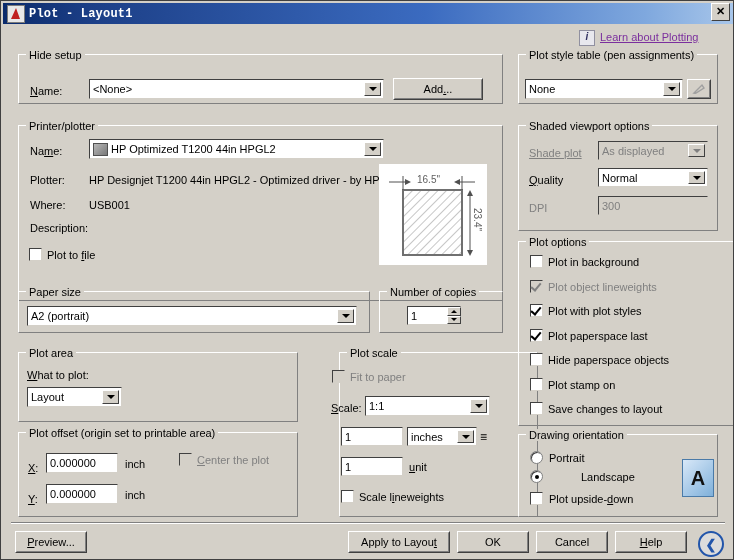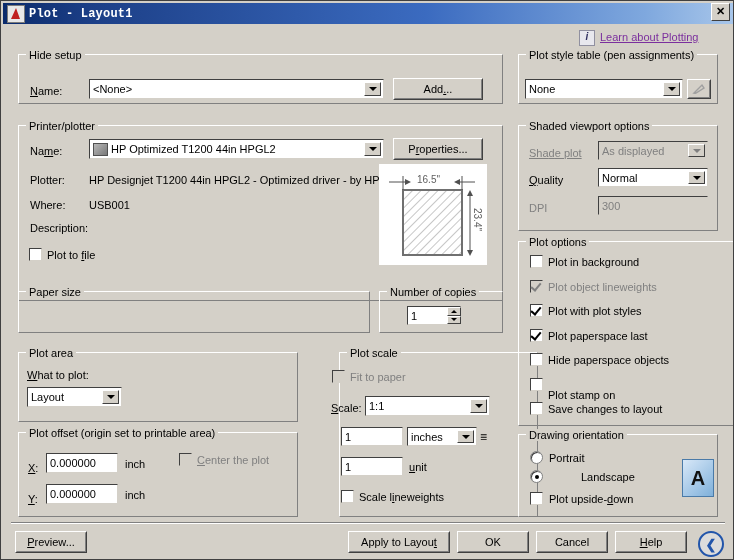--- a/index.html
+++ b/index.html
@@ -289,24 +289,20 @@
   <div class="grp" style="left:17px; top:124px; width:485px; height:176px;">
     <span class="grp-inner"></span>
     <span class="grp-title">Printer/plotter</span>
   </div>
   <div class="lbl" style="left:29px; top:144px;">Na<u class="acc">m</u>e:</div>
   <div class="field" style="left:88px; top:138px; width:295px; height:20px;">
     <span class="fin"></span>
     <span style="width:13px;height:11px;margin-left:3px;background:linear-gradient(135deg,#b8b8b8,#787878);border:1px solid #505050;z-index:1;"></span>
     <span class="val">HP Optimized T1200 44in HPGL2</span>
     <span class="combo-arrow"></span>
-  </div>
-  <div class="btn" style="left:392px; top:137px; width:90px; height:22px;">
-    <span class="bin"></span>
-    <span>P<u class="acc">r</u>operties...</span>
   </div>
 
   <div class="lbl" style="left:29px; top:173px;">Plotter:</div>
   <div class="lbl" style="left:88px; top:173px;">HP Designjet T1200 44in HPGL2 - Optimized driver - by HP</div>
   <div class="lbl" style="left:29px; top:198px;">Where:</div>
   <div class="lbl" style="left:88px; top:198px;">USB001</div>
   <div class="lbl" style="left:29px; top:221px;">Description:</div>
   <div class="lbl" style="left:88px; top:221px;"></div>
 
   <div class="cb" style="left:28px; top:247px;">
@@ -333,20 +329,25 @@
       <polygon points="88,86 94,86 91,92" fill="#505050"></polygon>
     </svg>
     <div style="position:absolute; left:36px; top:10px; font-size:10px; color:#606060; background:#ffffff; padding:0 2px;">16.5"</div>
     <div style="position:absolute; left:93px; top:44px; font-size:10px; color:#606060; writing-mode:vertical-rl; background:#ffffff;">23.4"</div>
   </div>
 
   <div class="grp" style="left:17px; top:290px; width:352px; height:42px;">
     <span class="grp-inner"></span>
     <span class="grp-title">Paper size</span>
   </div>
+  <div class="field" style="left:26px; top:305px; width:330px; height:20px;">
+    <span class="fin"></span>
+    <span class="val">A2 (portrait)</span>
+    <span class="combo-arrow"></span>
+  </div>
 
   <div class="grp" style="left:378px; top:290px; width:124px; height:42px;">
     <span class="grp-inner"></span>
     <span class="grp-title"><span>Number of copies</span></span>
   </div>
   <div class="field" style="left:406px; top:305px; width:54px; height:19px;">
     <span class="fin"></span>
     <span class="val">1</span>
   </div>
   <div class="spin" style="left:446px; top:306px; height:17px;">
@@ -486,21 +487,21 @@
         <span class="cbin"></span>
       </div>
       <div class="lbl" style="left: 547px; top: 329px;">Plot paperspace last</div>
       <div class="cb" style="left: 529px; top: 352px;">
         <span class="cbin"></span>
       </div>
       <div class="lbl" style="left: 547px; top: 353px;">Hide paperspace objects</div>
       <div class="cb" style="left: 529px; top: 377px;">
         <span class="cbin"></span>
       </div>
-      <div class="lbl" style="left: 547px; top: 388px;">Plot stamp on</div>
+      <div class="lbl" style="left: 547px; top: 378px;">Plot stamp on</div>
       <div class="cb" style="left: 529px; top: 401px;">
         <span class="cbin"></span>
       </div>
       <div class="lbl" style="left: 547px; top: 402px;">Save changes to layout</div>
     </div>
 
   <div class="grp" style="left:517px; top:433px; width:200px; height:83px;">
     <span class="grp-inner"></span>
     <span class="grp-title">Drawing orientation</span>
   </div>

